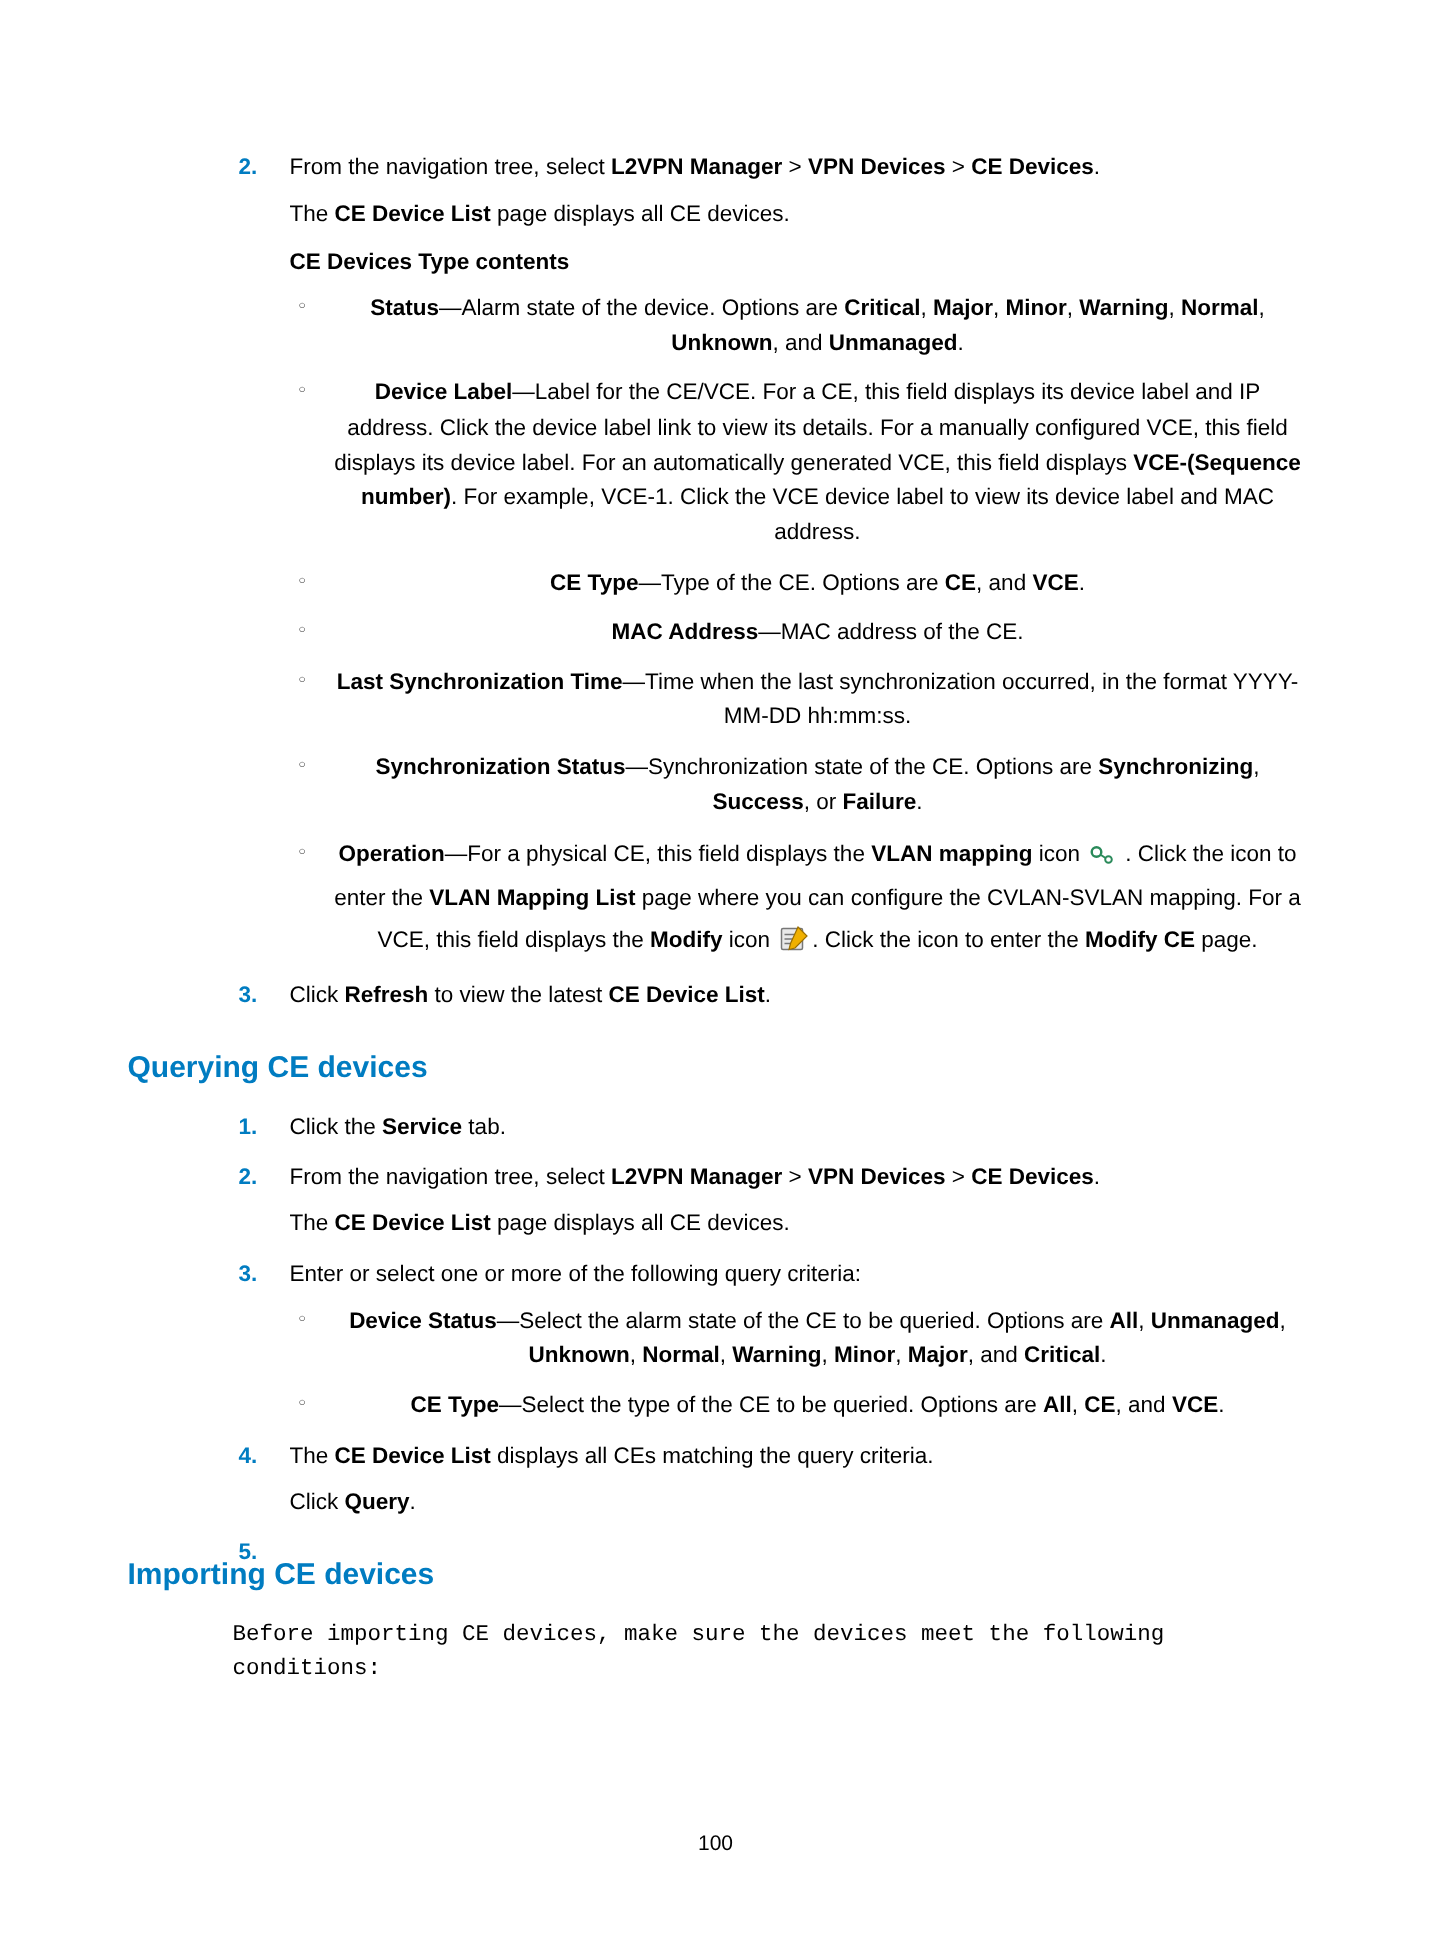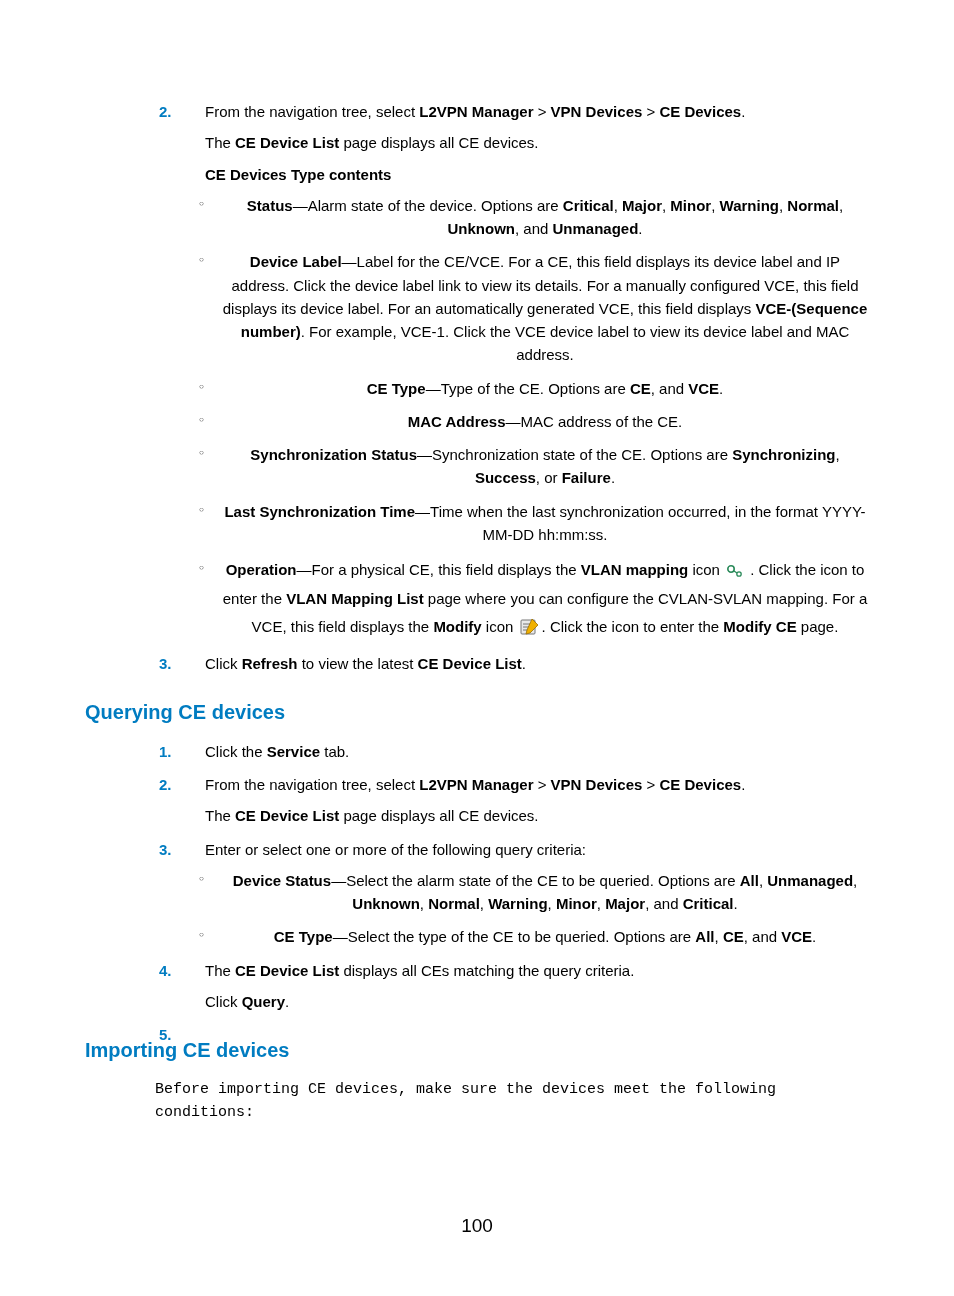--- a/index.html
+++ b/index.html
@@ -18,37 +18,37 @@
     padding: 100px 85px 0 85px;
     font-size: 15px;
     line-height: 1.55;
   }
   .page-number {
     position: absolute;
     bottom: 56px;
     left: 0;
     width: 954px;
     text-align: center;
-    font-size: 19px;
+    font-size: 14px;
   }
   .ol-outer { list-style: none; padding: 0; margin: 0; }
   .ol-outer > li {
     margin: 0 0 10px 0;
     padding-left: 108px;
     position: relative;
   }
   .ol-outer > li > .num {
     position: absolute;
     left: 74px;
     top: 0;
     font-weight: bold;
     color: #007cc1;
     font-size: 15px;
   }
-  .ol-outer p { margin: 0 0 8px 12px; }
+  .ol-outer p { margin: 0 0 8px 0; }
   .ul-bullet { list-style: none; padding: 0; margin: 6px 0 4px 0; text-align: center; }
   .ul-bullet > li {
     position: relative;
     padding-left: 28px;
     margin: 0 0 10px 0;
   }
   .ul-bullet > li::before {
     content: "\25CB"; 
     position: absolute;
     left: 6px;
@@ -92,24 +92,24 @@
         <li>
           <b>Device Label</b><span>—Label for the CE/VCE. For a CE, this field displays its device label and IP address. Click the device label link to view its details. For a manually configured VCE, this field displays its device label. For an automatically generated VCE, this field displays </span><b>VCE-(Sequence number)</b><span>. For example, VCE-1. Click the VCE device label to view its device label and MAC address.</span>
         </li>
         <li>
           <b>CE Type</b><span>—Type of the CE. Options are </span><b>CE</b><span>, and </span><b>VCE</b><span>.</span>
         </li>
         <li>
           <b>MAC Address</b><span>—MAC address of the CE.</span>
         </li>
         <li>
-          <b>Synchronization Status</b><span>—Synchronization state of the CE. Options are </span><b>Synchronizing</b><span>, </span><b>Success</b><span>, or </span><b>Failure</b><span>.</span>
+          <b>Last Synchronization Time</b><span>—Time when the last synchronization occurred, in the format YYYY-MM-DD hh:mm:ss.</span>
         </li>
         <li>
-          <b>Last Synchronization Time</b><span>—Time when the last synchronization occurred, in the format YYYY-MM-DD hh:mm:ss.</span>
+          <b>Synchronization Status</b><span>—Synchronization state of the CE. Options are </span><b>Synchronizing</b><span>, </span><b>Success</b><span>, or </span><b>Failure</b><span>.</span>
         </li>
         <li style="line-height:1.9;">
           <b>Operation</b><span>—For a physical CE, this field displays the </span><b>VLAN mapping</b><span> icon </span>
           <span class="icon-inline">
             <svg width="22" height="14" viewBox="0 0 22 14">
               <circle cx="5" cy="5" r="3.2" fill="none" stroke="#2a8a5a" stroke-width="1.6"></circle>
               <circle cx="13" cy="10" r="2.2" fill="none" stroke="#2a8a5a" stroke-width="1.3"></circle>
               <path d="M8 7 L11 9" stroke="#2a8a5a" stroke-width="1.3"></path>
             </svg>
           </span><span>. Click the icon to enter the </span><b>VLAN Mapping List</b><span> page where you can configure the CVLAN-SVLAN mapping. For a VCE, this field displays the </span><b>Modify</b><span> icon </span>

